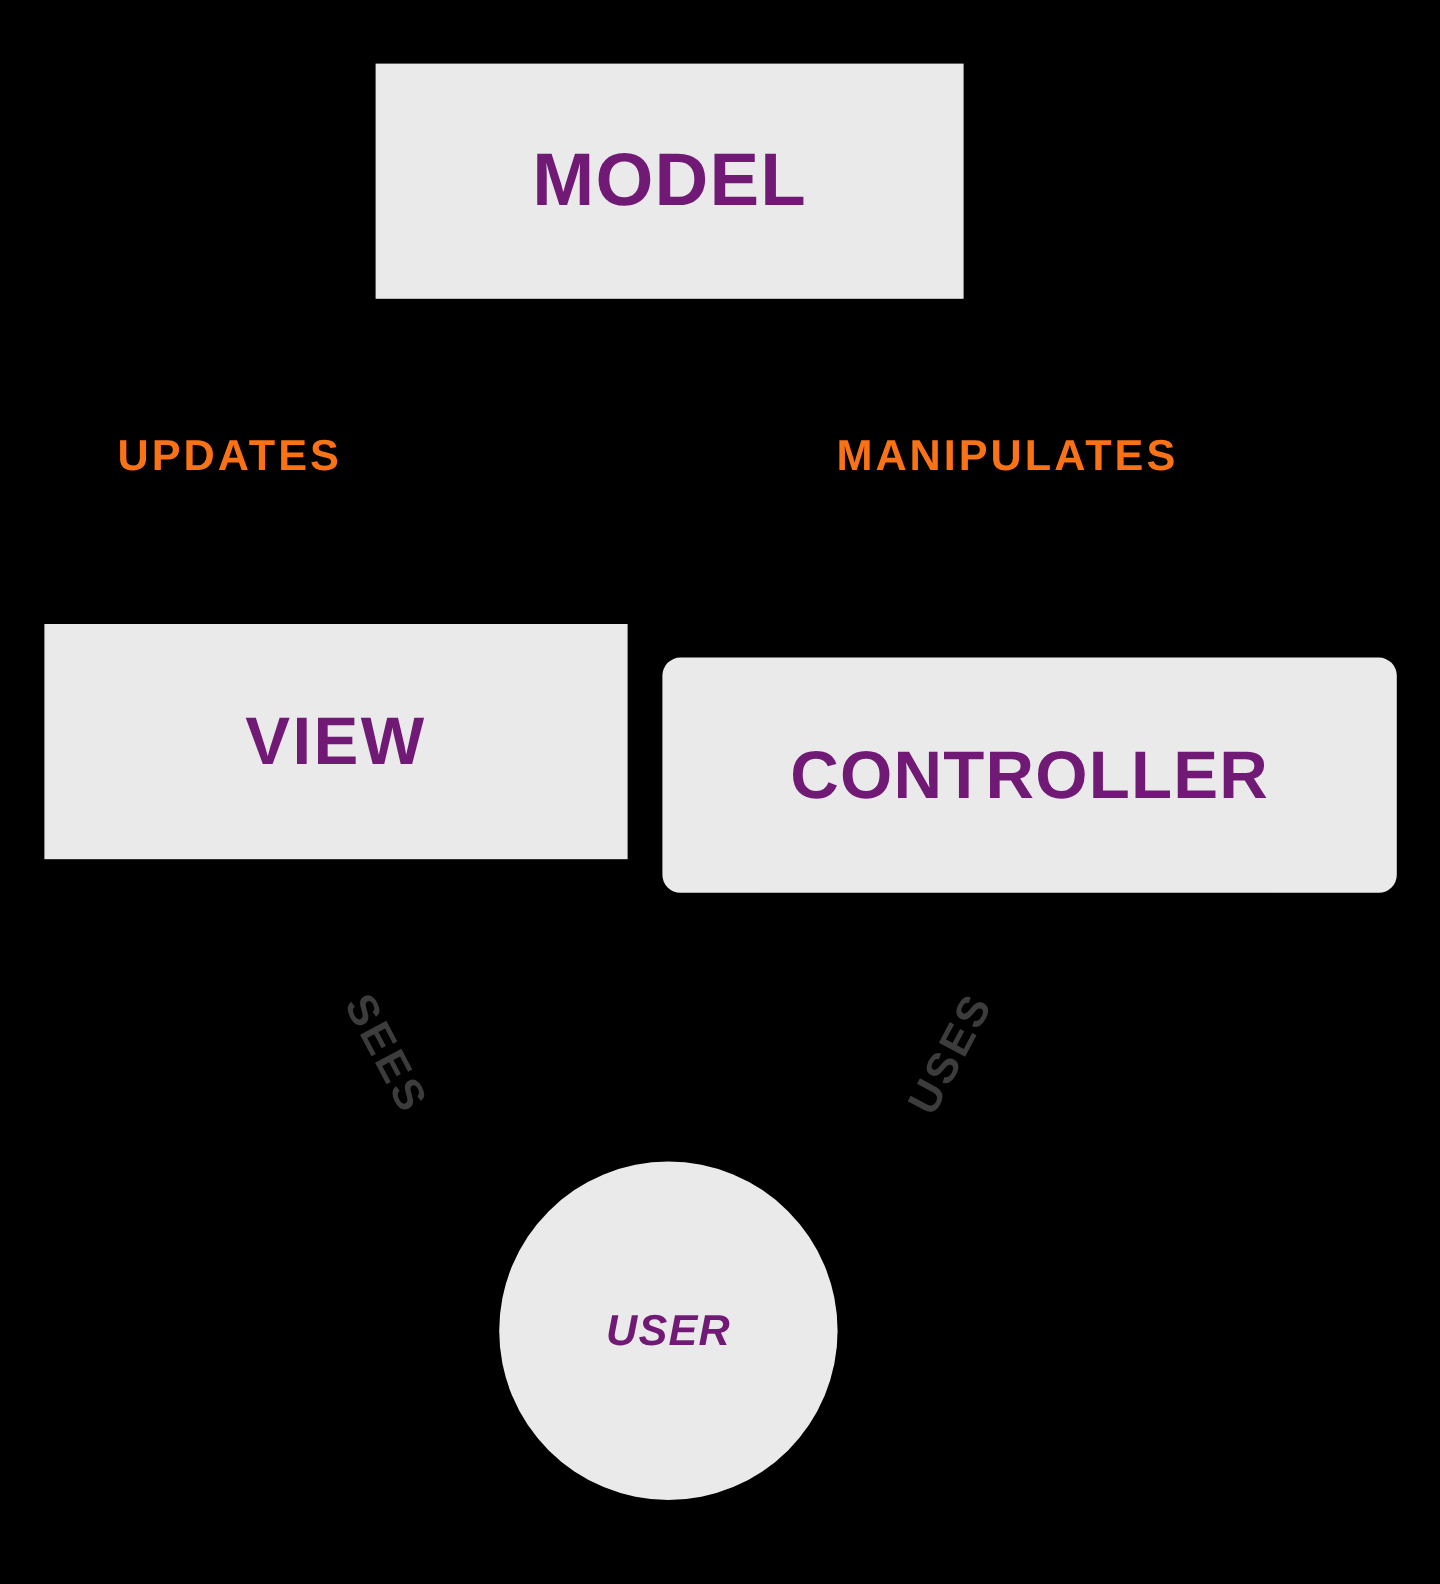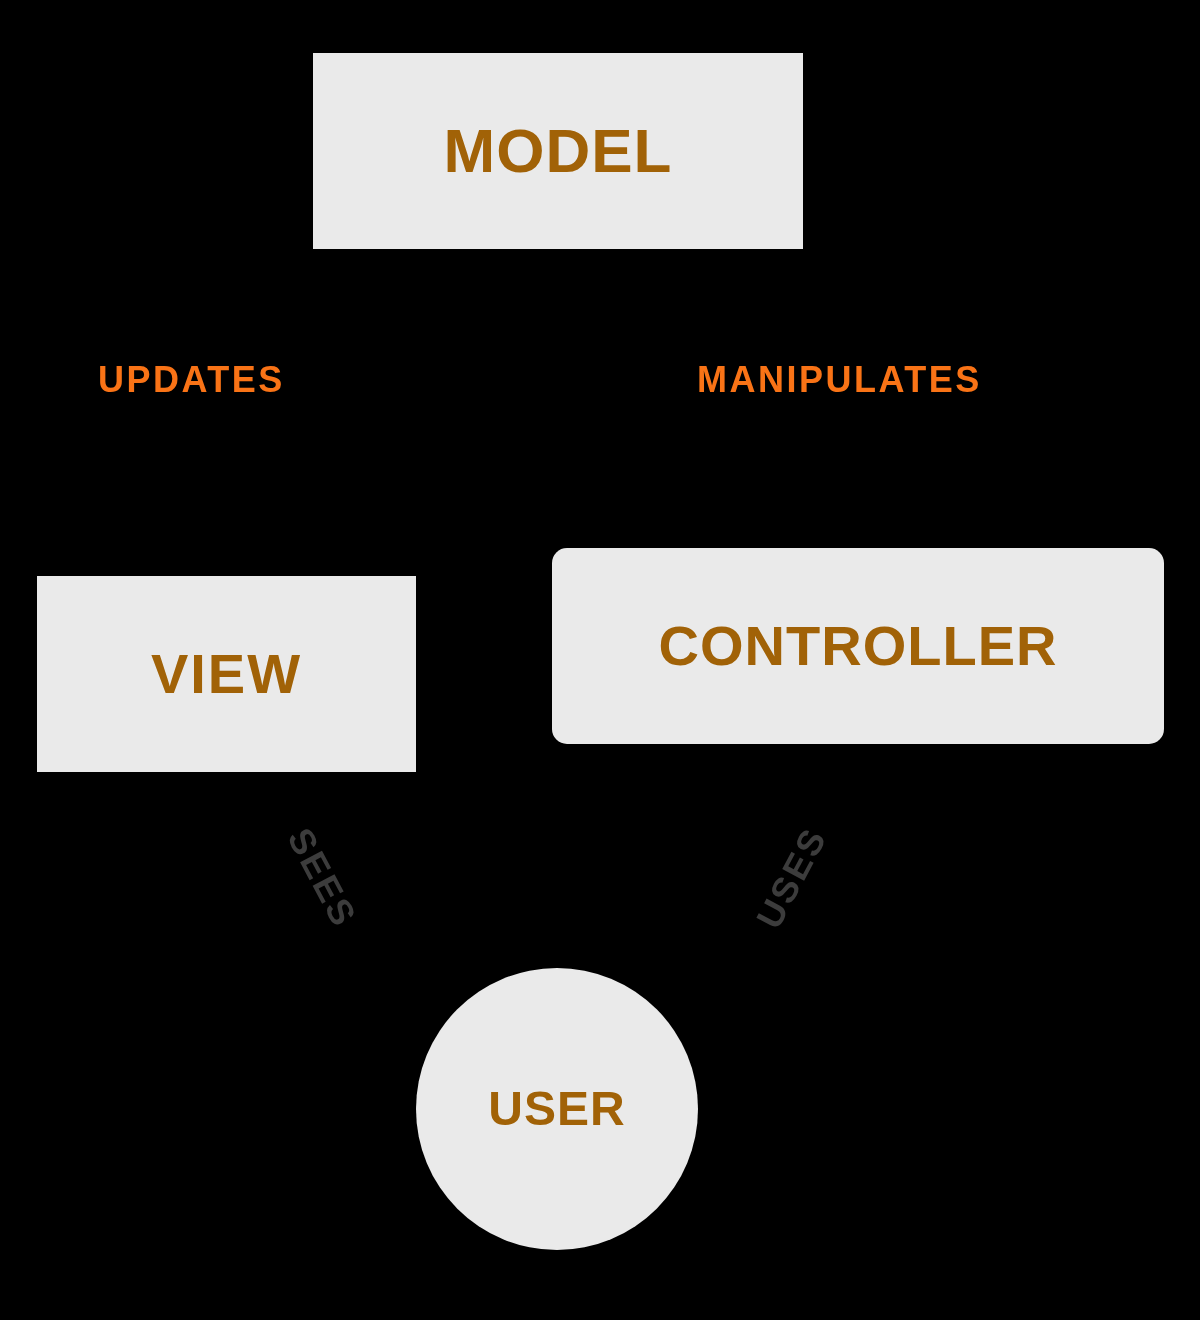--- a/index.html
+++ b/index.html
@@ -22,21 +22,21 @@
   .node-box {
     position: absolute;
     background: #EAEAEA;
     display: flex;
     align-items: center;
     justify-content: center;
     box-sizing: border-box;
   }
 
   .node-label {
-    color: #a16207;
+    color: #701a75;
     font-weight: bold;
     text-align: center;
     line-height: 1;
     white-space: nowrap;
     user-select: none;
   }
 
   
   #node-model {
     left: 313px;
@@ -45,22 +45,22 @@
     height: 196px;
   }
   #node-model .node-label {
     font-size: 62px;
     letter-spacing: 1px;
   }
 
   
   #node-view {
     left: 37px;
-    top: 576px;
-    width: 379px;
+    top: 520px;
+    width: 486px;
     height: 196px;
   }
   #node-view .node-label {
     font-size: 56px;
     letter-spacing: 2px;
   }
 
   
   #node-controller {
     left: 552px;
@@ -82,22 +82,23 @@
     width: 282px;
     height: 282px;
     border-radius: 50%;
     background: #EAEAEA;
     display: flex;
     align-items: center;
     justify-content: center;
     box-sizing: border-box;
   }
   #node-user .node-label {
-    font-size: 48px;
+    font-size: 36px;
     letter-spacing: 1px;
+    font-style: italic;
   }
 
   
   .edge-label {
     position: absolute;
     color: #f97316;
     font-weight: bold;
     font-size: 36px;
     letter-spacing: 2.5px;
     line-height: 1;

